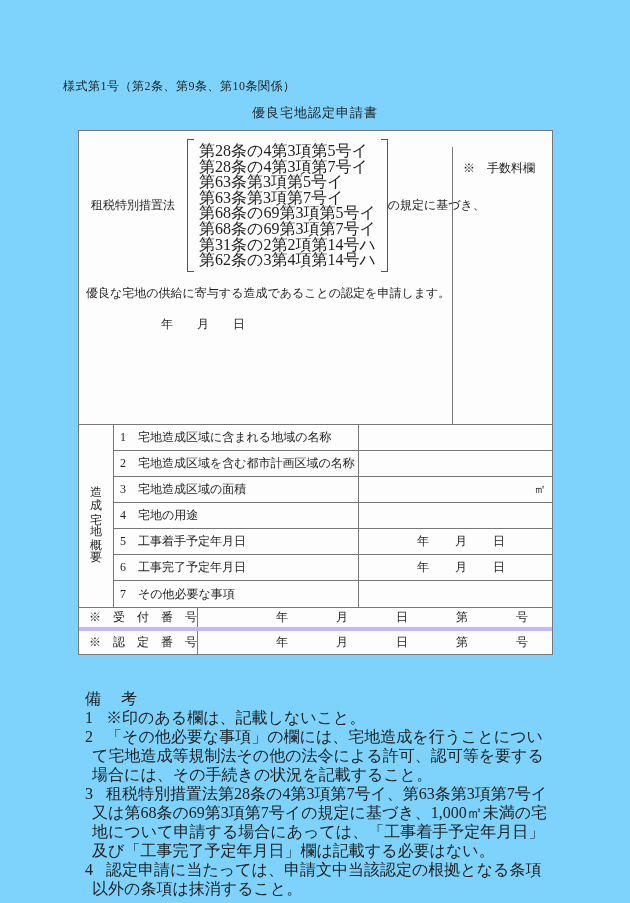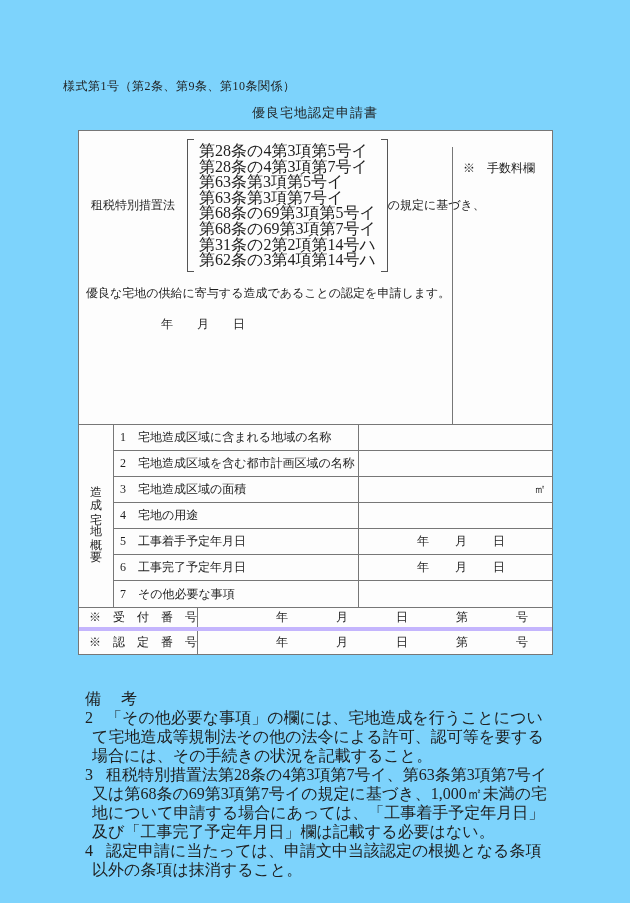--- a/index.html
+++ b/index.html
@@ -216,20 +216,23 @@
         <span>第</span>
         <span>号</span>
       </div>
     </div>
 
   </div>
 
   <div class="notes">
     <div class="notes-heading">備　考</div>
     <p class="note-item">
+      <span class="note-num">1</span><span>※印のある欄は、記載しないこと。</span>
+    </p>
+    <p class="note-item">
       <span class="note-num">2</span><span>「その他必要な事項」の欄には、宅地造成を行うことについて宅地造成等規制法その他の法令による許可、認可等を要する場合には、その手続きの状況を記載すること。</span>
     </p>
     <p class="note-item">
       <span class="note-num">3</span><span>租税特別措置法第28条の4第3項第7号イ、第63条第3項第7号イ又は第68条の69第3項第7号イの規定に基づき、1,000㎡未満の宅地について申請する場合にあっては、「工事着手予定年月日」及び「工事完了予定年月日」欄は記載する必要はない。</span>
     </p>
     <p class="note-item">
       <span class="note-num">4</span><span>認定申請に当たっては、申請文中当該認定の根拠となる条項以外の条項は抹消すること。</span>
     </p>
   </div>
 

